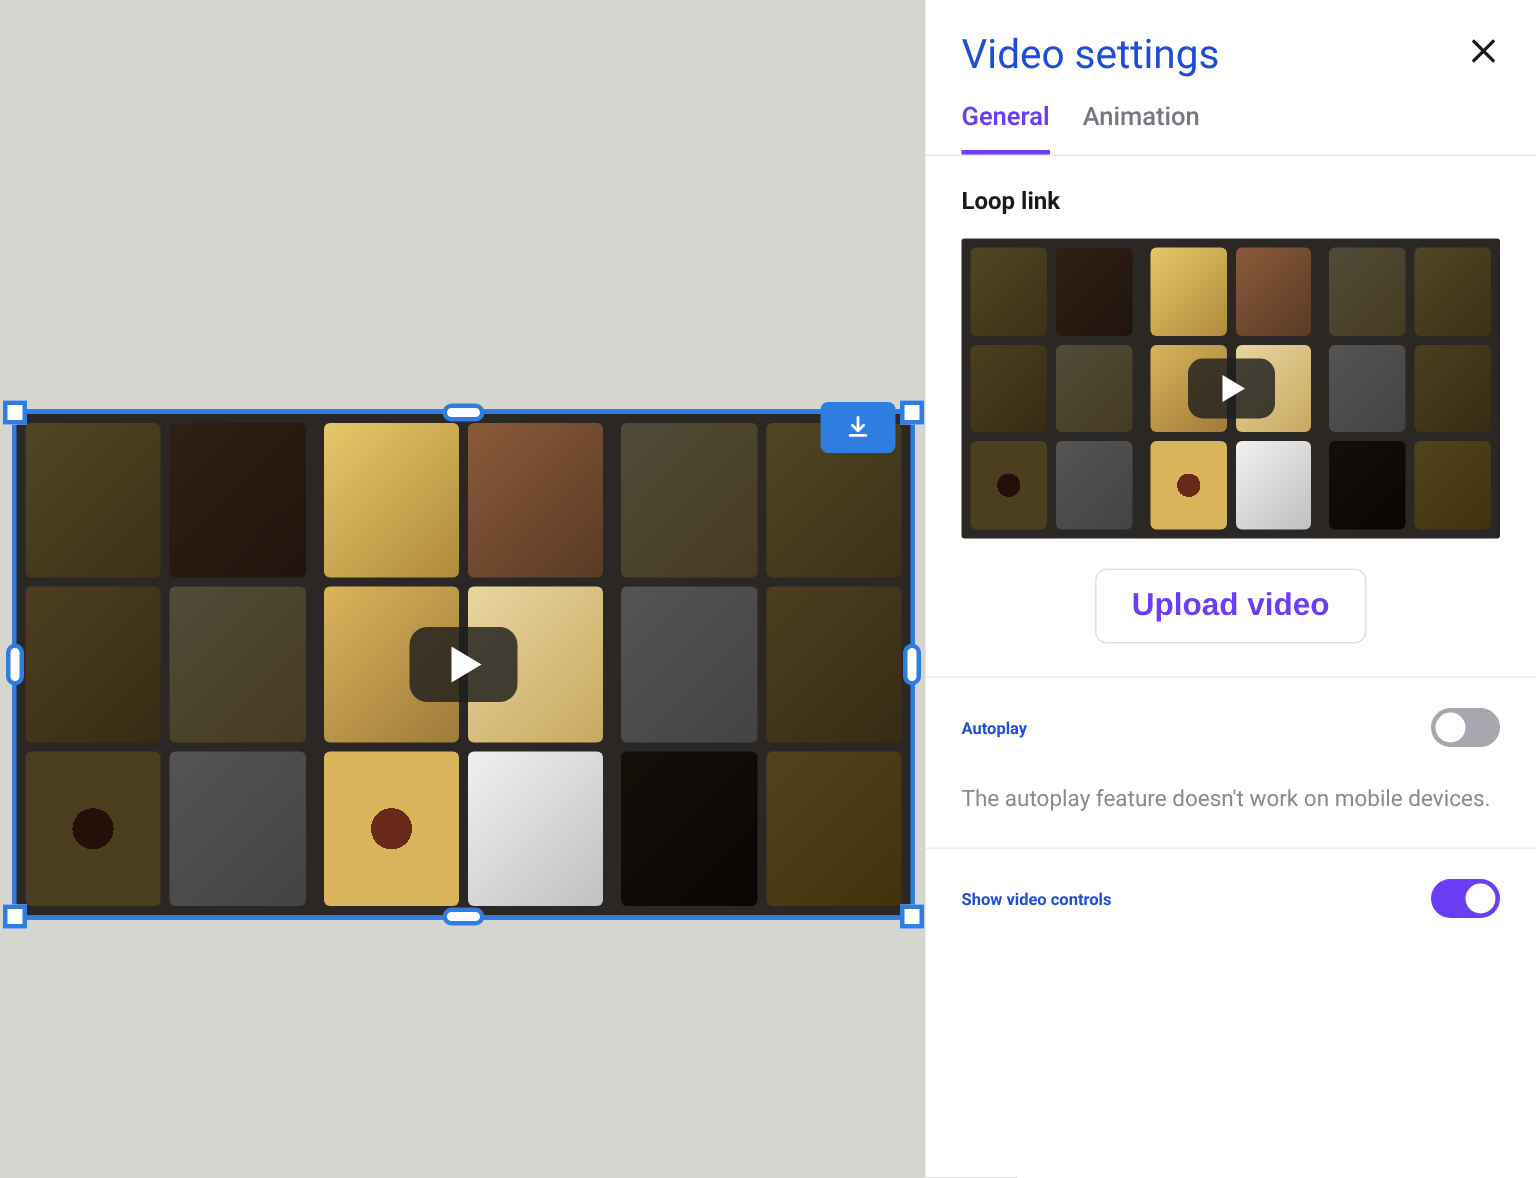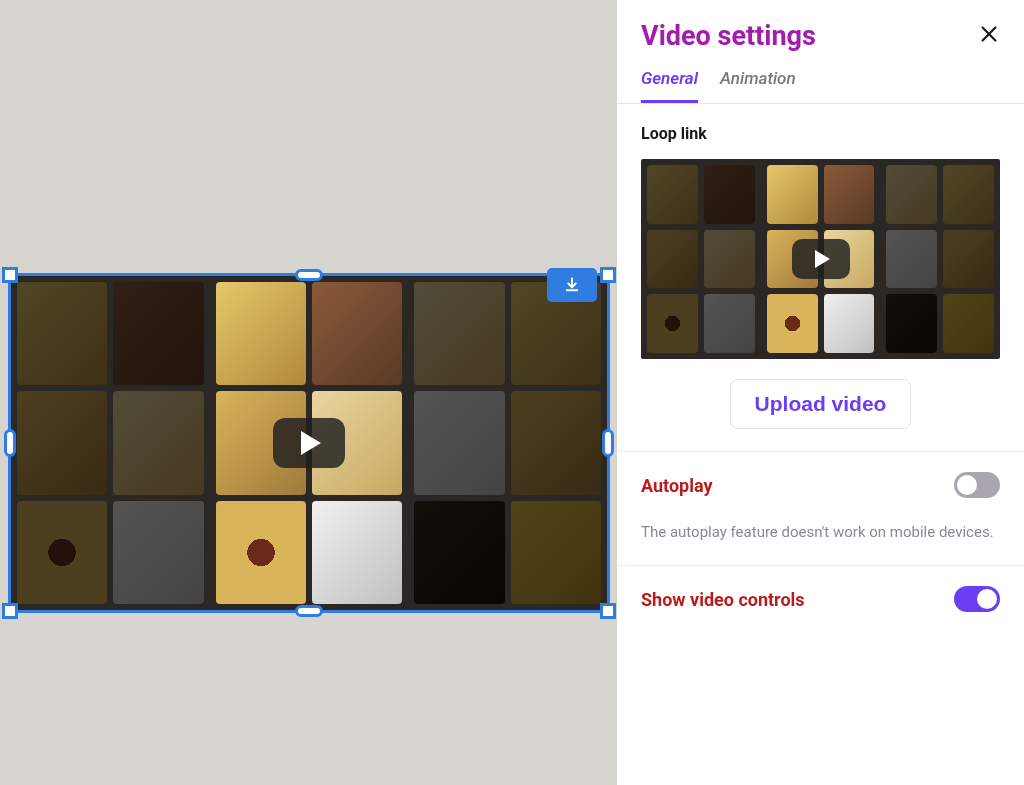--- a/index.html
+++ b/index.html
@@ -96,42 +96,41 @@
     background: #fff;
     display: flex; flex-direction: column;
     overflow-y: auto;
   }
   .panel-header {
     display: flex; align-items: center; justify-content: space-between;
     padding: 20px 24px 10px 24px;
   }
   .panel-title {
     font-size: 27px;
-    font-weight: 700;
-    color: #a21caf;
+    font-weight: 400;
+    color: #1d4ed8;
   }
   .close-x {
     font-size: 26px;
     color: #1a1a1a;
     cursor: pointer;
     line-height: 1;
   }
   .tabs {
     display: flex;
     gap: 22px;
     padding: 6px 24px 0 24px;
     border-bottom: 1px solid #e7e5ea;
   }
   .tab {
     font-size: 17px;
     padding-bottom: 12px;
     cursor: pointer;
     color: #7a7680;
     font-weight: 500;
-    font-style: italic;
   }
   .tab.active {
     color: #6b3df5;
     font-weight: 600;
     border-bottom: 3px solid #6b3df5;
   }
   .section {
     padding: 20px 24px 22px 24px;
     border-bottom: 1px solid #ecebee;
   }
@@ -189,23 +188,23 @@
     font-weight: 700;
     font-size: 21px;
     padding: 12px 24px;
     border-radius: 8px;
     cursor: pointer;
   }
   .toggle-row {
     display: flex; align-items: center; justify-content: space-between;
   }
   .toggle-label {
-    font-size: 18px;
+    font-size: 11px;
     font-weight: 700;
-    color: #b91c1c;
+    color: #1d4ed8;
   }
   .toggle {
     width: 46px; height: 26px;
     border-radius: 13px;
     position: relative;
     cursor: pointer;
   }
   .toggle.off { background: #a9a6b0; }
   .toggle.on { background: #6b3df5; }
   .knob {

